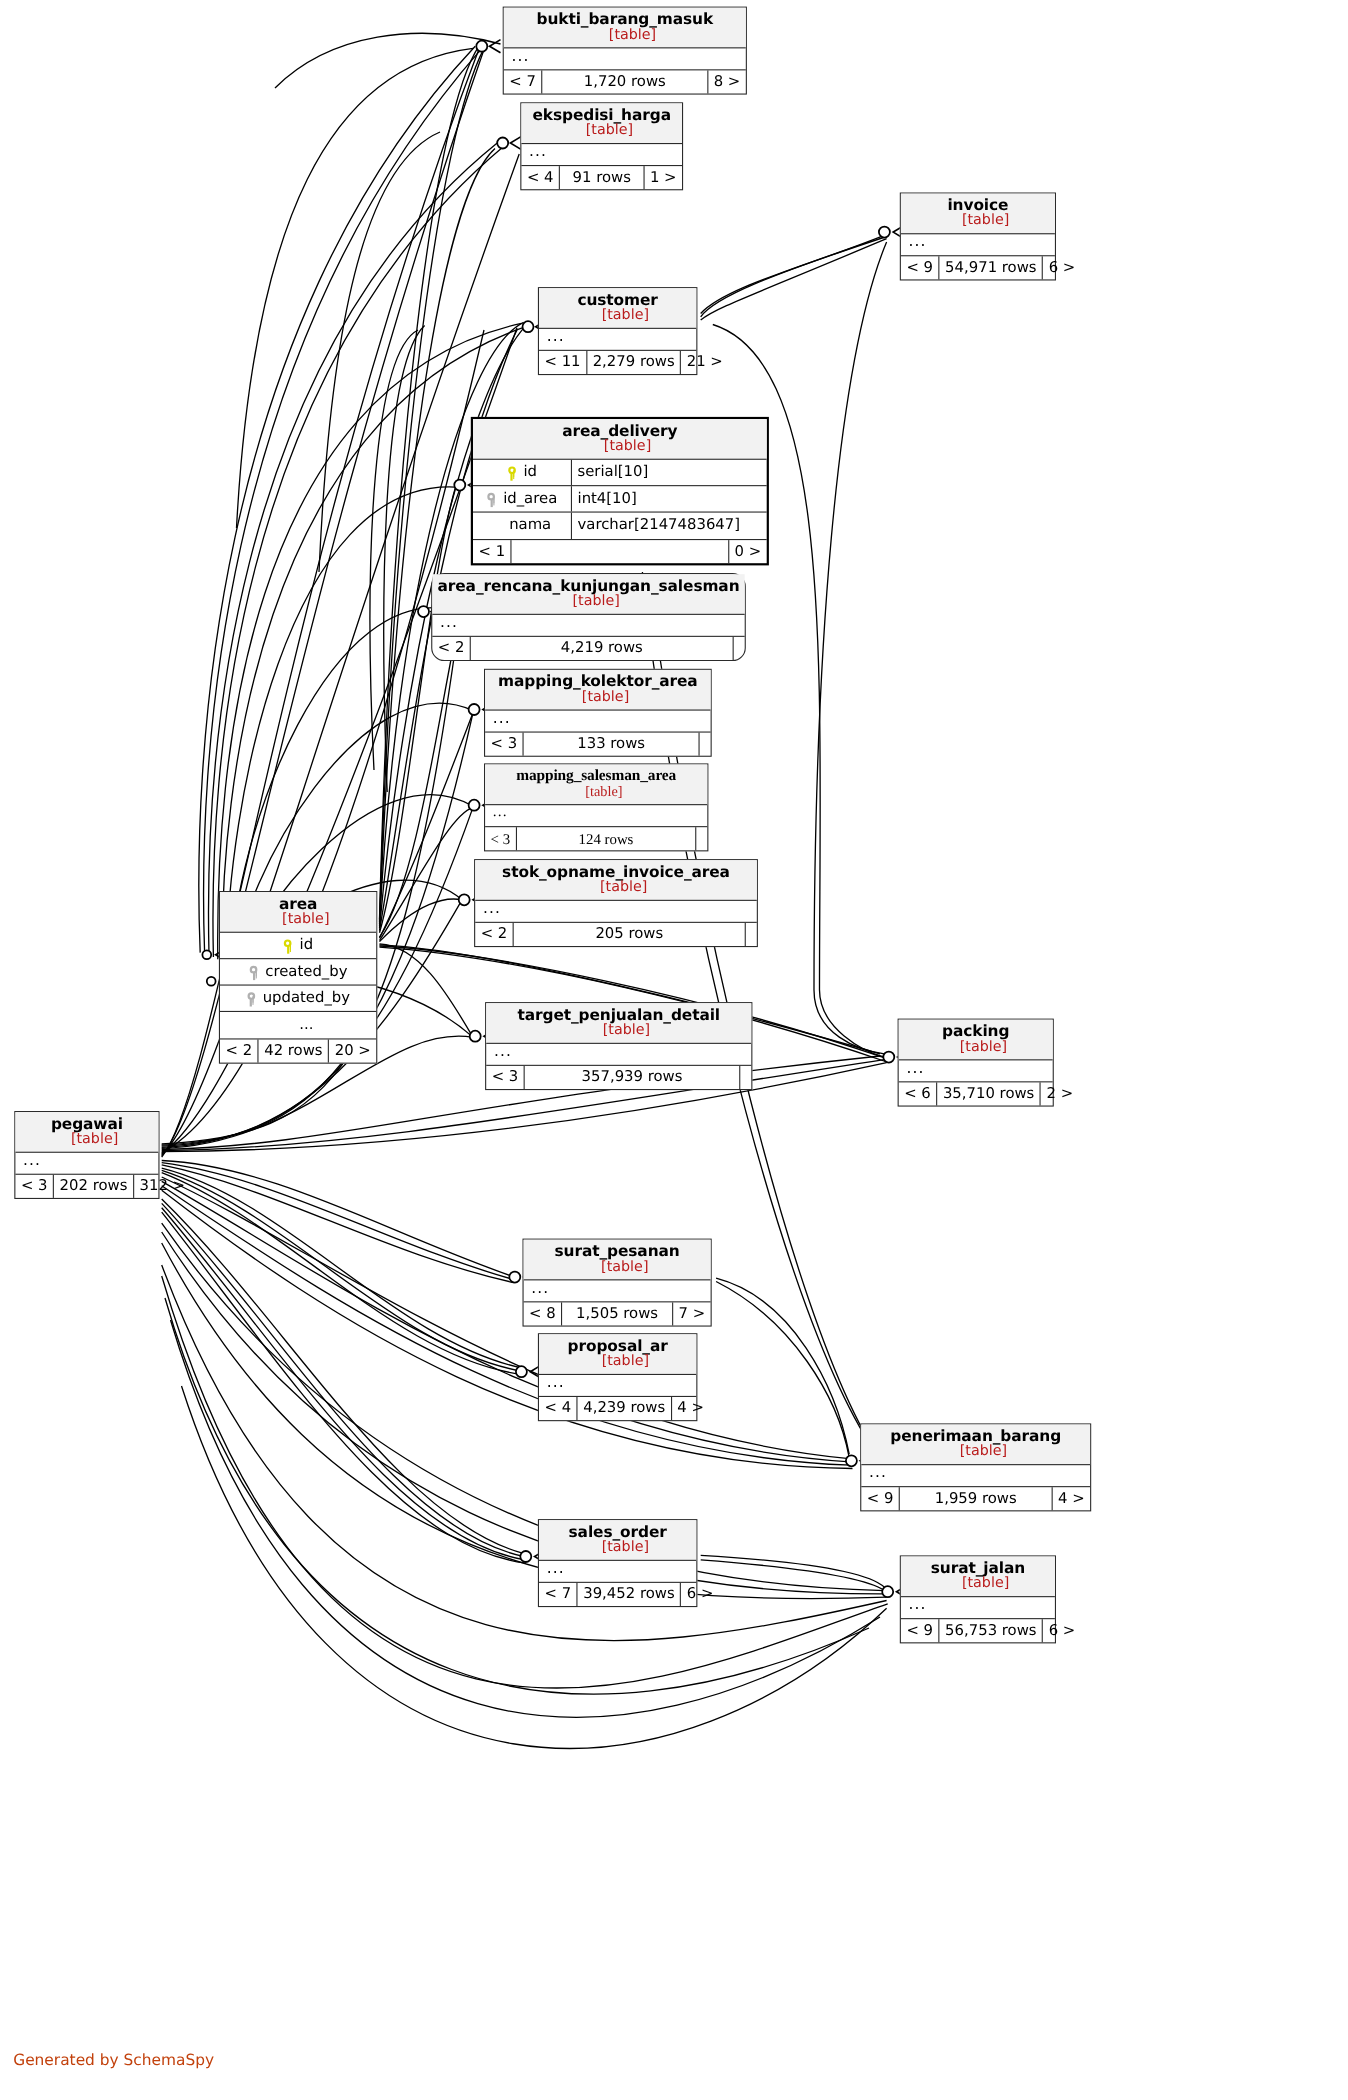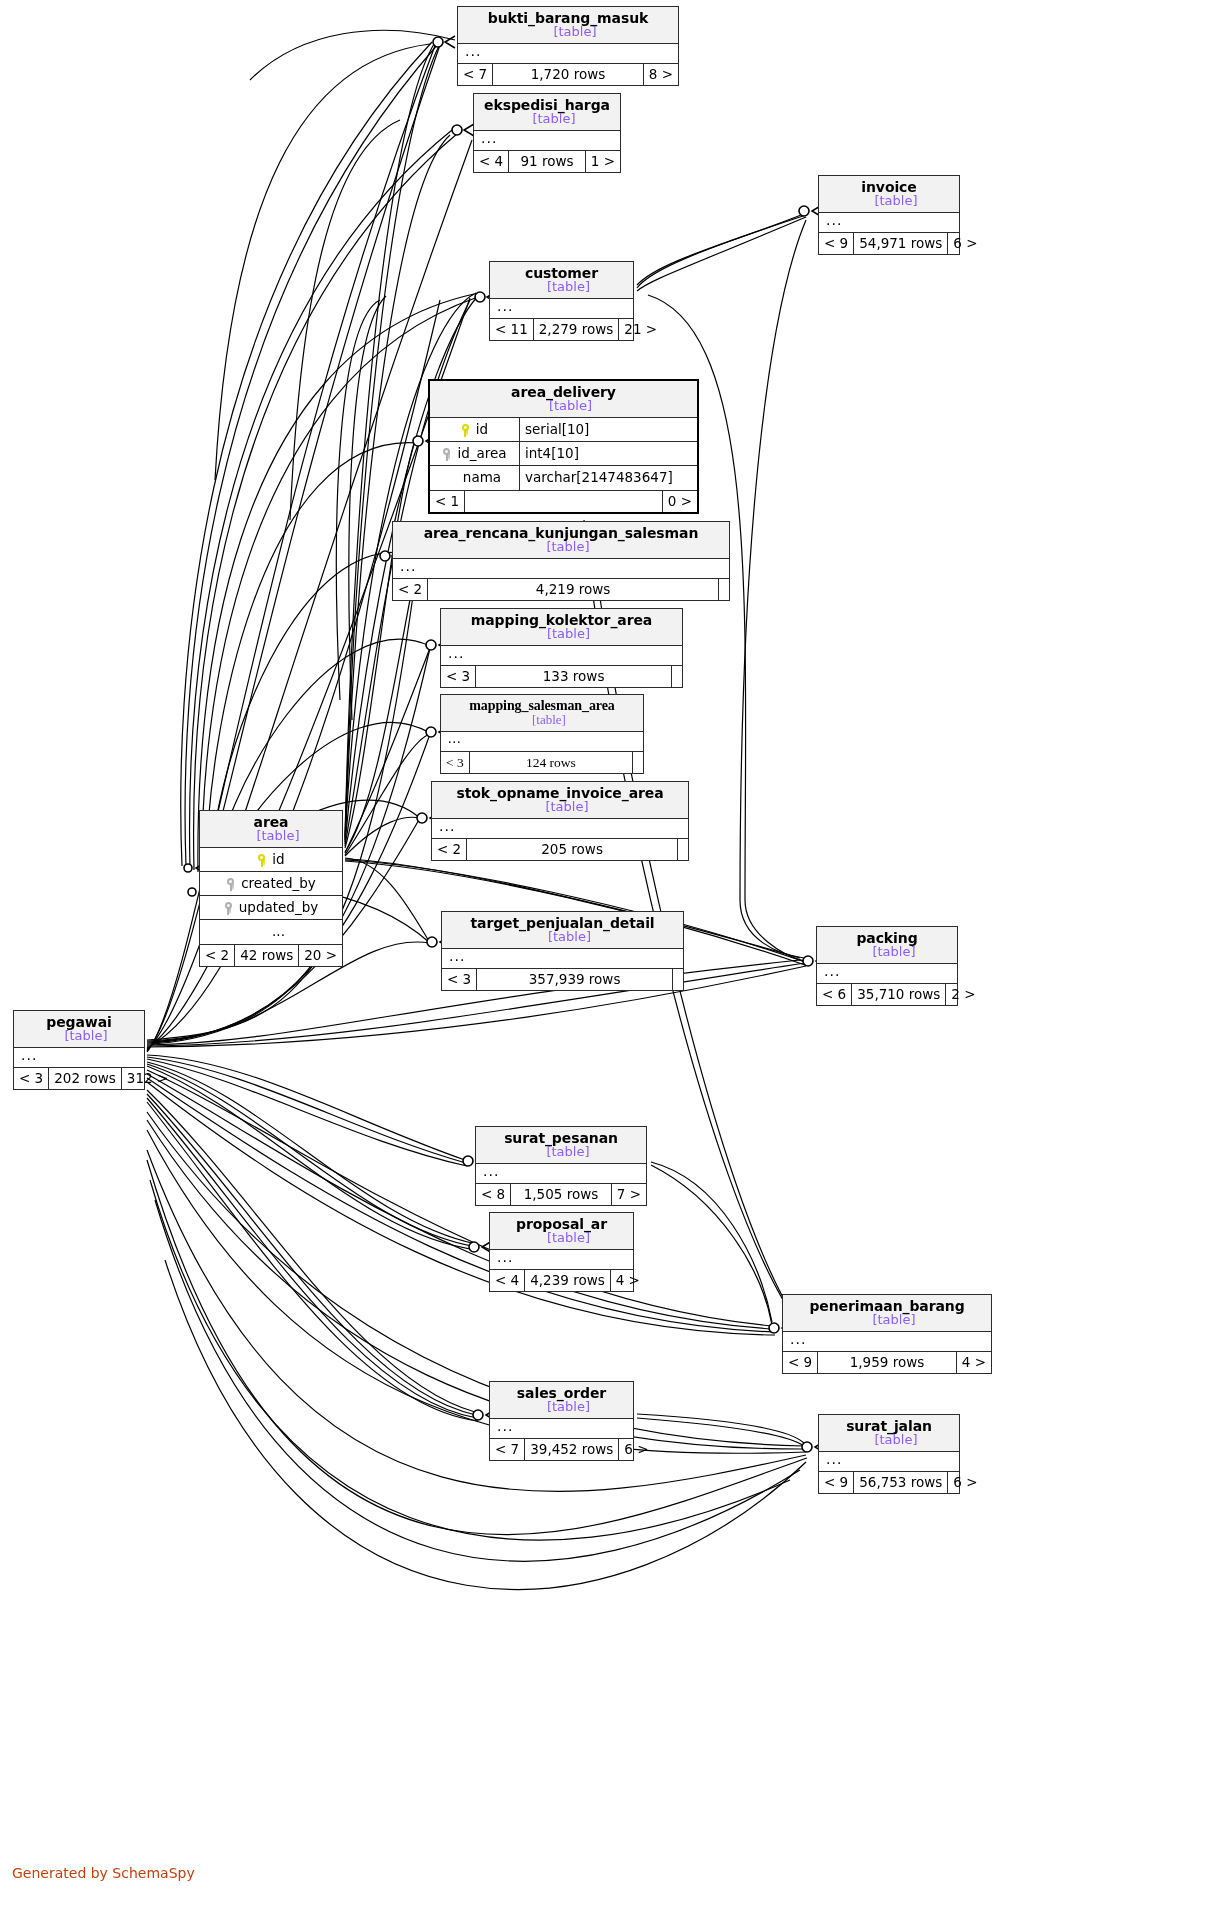--- a/index.html
+++ b/index.html
@@ -52,21 +52,21 @@
     white-space: nowrap;
     flex-direction: column;
   }
   .tn-title {
     font-weight: bold;
     font-size: 14px;
     letter-spacing: -0.1px;
   }
   .tn-type {
     font-size: 13px;
-    color: #8b5cf6;
+    color: #b91c1c;
     padding-left: 14px;
   }
   .tn-body {
     border-bottom: 1px solid #2b2b2b;
   }
   .tn-ellipsis {
     padding: 2px 7px 7px 7px;
     height: 19px;
     box-sizing: border-box;
     font-size: 14px;
@@ -382,35 +382,35 @@
             </div>
             <div class="tn-col-type">varchar[2147483647]</div>
           </div>
         </div>
         <div class="tn-footer">
           <div class="ft-left">&lt; 1</div>
           <div class="ft-mid"></div>
           <div class="ft-right">0 &gt;</div>
         </div>
       </div>
-      <div class="table-node" style="left: 392px; top: 521px; width: 338px;">
+      <div class="table-node" style="left: 392px; top: 521px; width: 286px; border-radius: 12px;">
         <div class="tn-header">
           <span class="tn-title">area_rencana_kunjungan_salesman</span>
           <span class="tn-type">[table]</span>
         </div>
         <div class="tn-body">
           <div class="tn-ellipsis">...</div>
         </div>
         <div class="tn-footer">
           <div class="ft-left">&lt; 2</div>
           <div class="ft-mid">4,219 rows</div>
           <div class="ft-right"></div>
         </div>
       </div>
-      <div class="table-node" style="left: 440px; top: 608px; width: 243px;">
+      <div class="table-node" style="left: 440px; top: 608px; width: 207px;">
         <div class="tn-header">
           <span class="tn-title">mapping_kolektor_area</span>
           <span class="tn-type">[table]</span>
         </div>
         <div class="tn-body">
           <div class="tn-ellipsis">...</div>
         </div>
         <div class="tn-footer">
           <div class="ft-left">&lt; 3</div>
           <div class="ft-mid">133 rows</div>

